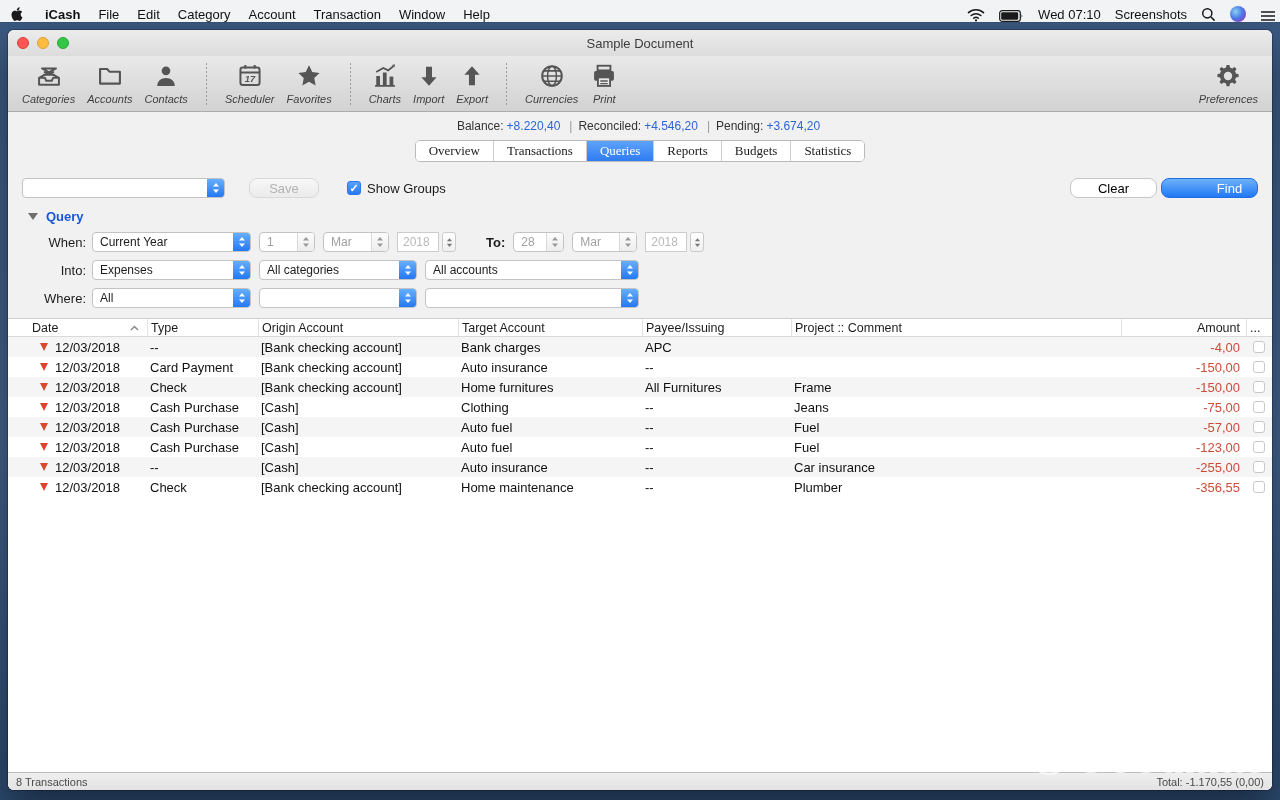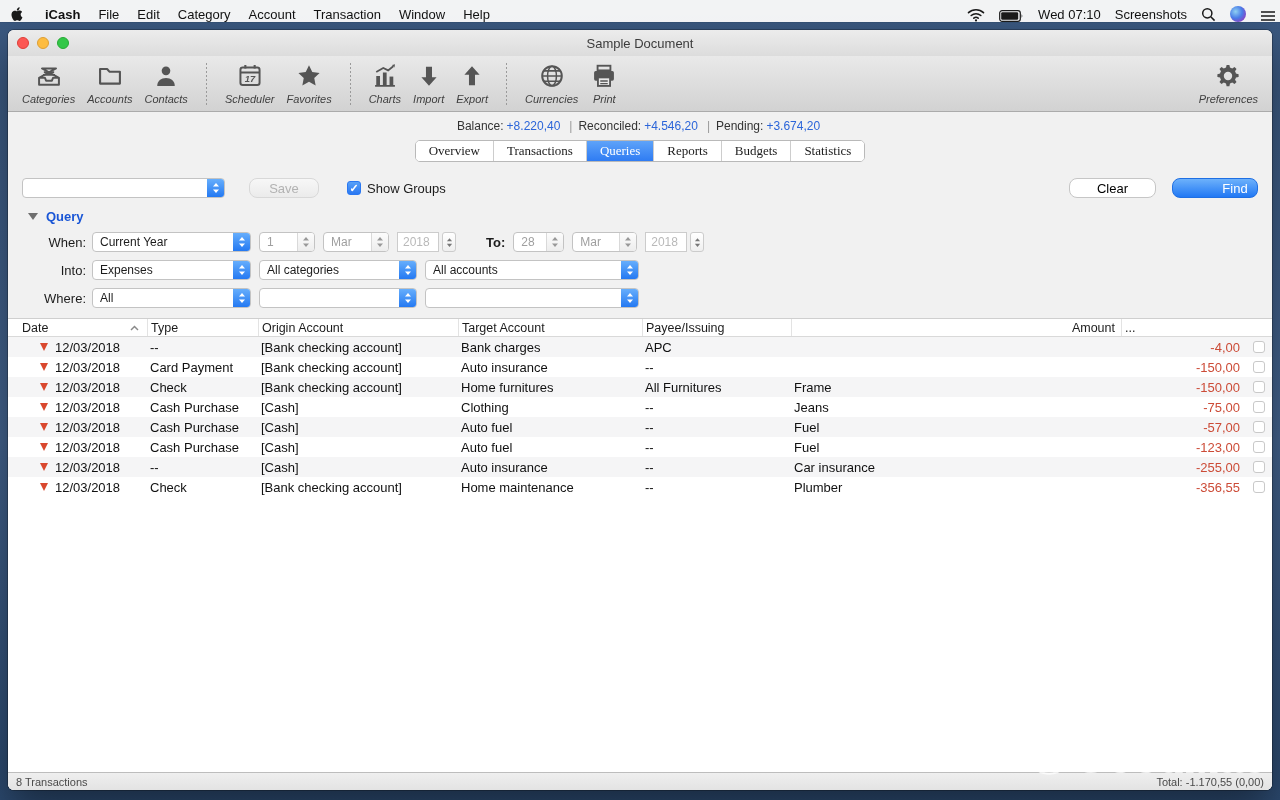--- a/index.html
+++ b/index.html
@@ -83,22 +83,22 @@
   .btn { height:20px; border-radius:8px; font-size:13px; font-family:inherit;
     display:flex; align-items:center; justify-content:center; cursor:default; }
   .btn.save { width:70px; margin-left:16px;
     background:linear-gradient(#f7f7f7,#ebebeb); border:1px solid #d8d8d8; color:#b2b2b2; }
   .cb { width:14px; height:14px; border-radius:3px; background:#fff;
     border:1px solid #c6c6c6; display:flex; align-items:center; justify-content:center; }
   .cb.checked { background:linear-gradient(#59a1f8,#2a78f2); border-color:#2a78f2;
     color:#fff; font-size:11px; font-weight:bold; }
   .cb-wrap { display:flex; align-items:center; margin-left:28px; gap:6px; }
   .btn.clear { width:87px; background:#fff; border:1px solid #c6c6c6; margin-left:auto; }
-  .btn.find { width:86px; background:linear-gradient(#6db1fb,#2178f4);
-    border:1px solid #1f6fe3; color:#fff; margin-left:16px;padding-left:40px; }
+  .btn.find { width:97px; background:linear-gradient(#6db1fb,#2178f4);
+    border:1px solid #1f6fe3; color:#fff; margin-left:4px;padding-left:40px; }
   .q-section { display:flex; align-items:center; gap:8px; margin:11px 0 2px 6px; }
   .disclosure { width:0; height:0; border-left:5px solid transparent;
     border-right:5px solid transparent; border-top:7px solid #6f6f6f; }
   .q-title { color:#1a56d6; font-weight:bold; font-size:13px; }
   .q-row { display:flex; align-items:center; margin-top:8px; }
   .q-label { width:64px; text-align:right; margin-right:6px; font-size:13px; color:#1c1c1c; }
   .popup { display:inline-flex; align-items:center; height:20px; background:#fff;
     border:1px solid #c3c3c3; border-radius:4px; font-size:12px; padding-left:7px;
     margin-right:8px; cursor:default; }
   .popup .val { flex:1; white-space:nowrap; overflow:hidden; color:#1c1c1c; }
@@ -117,21 +117,21 @@
 
   
   .tablewrap { flex:1; display:flex; flex-direction:column; background:#fff;
     border-top:1px solid #cfcfcf; overflow:hidden; }
   .tgrid { display:grid;
     grid-template-columns:139px 111px 200px 184px 149px 330px 1fr 26px; }
   .thead { height:18px; background:#fff; border-bottom:1px solid #d9d9d9;
     font-size:12.5px; color:#1c1c1c; flex:0 0 auto; }
   .th { display:flex; align-items:center; padding-left:3px; overflow:hidden;
     white-space:nowrap; border-left:1px solid #e3e3e3; cursor:default; }
-  .th:first-child { border-left:none; padding-left:14px; }
+  .th:first-child { border-left:none; padding-left:24px; }
   .th .sort { margin-left:auto; margin-right:8px; display:flex; align-items:center; }
   .th.right { justify-content:flex-end; padding-right:6px; }
   .trow { height:20px; font-size:13px; color:#111; }
   .trow:nth-child(odd) { background:#f5f5f6; }
   .td { display:flex; align-items:center; padding-left:3px; overflow:hidden;
     white-space:nowrap; }
   .td.date { padding-left:32px; }
   .marker { width:0; height:0; border-left:4.5px solid transparent;
     border-right:4.5px solid transparent; border-top:8px solid #d9482e;
     margin-right:7px; flex:0 0 auto; }
@@ -517,20 +517,23 @@
         </div>
         <div class="th">
           <span>Origin Account</span>
         </div>
         <div class="th">
           <span>Target Account</span>
         </div>
         <div class="th">
           <span>Payee/Issuing</span>
         </div>
+        <div class="th">
+          <span>Project :: Comment</span>
+        </div>
         <div class="th right">
           <span>Amount</span>
         </div>
         <div class="th">
           <span>...</span>
         </div>
       </div>
     <div id="tbody">
         <div class="trow tgrid">
           <div class="td date">

